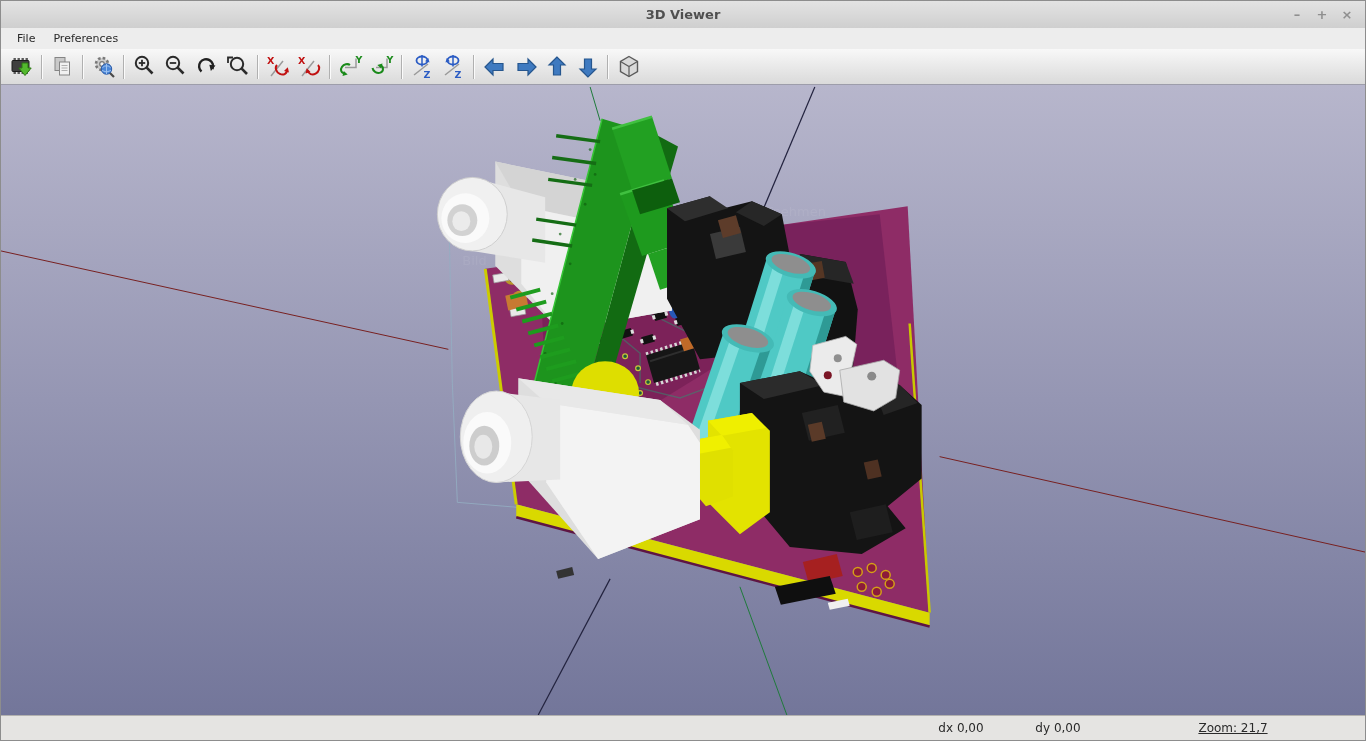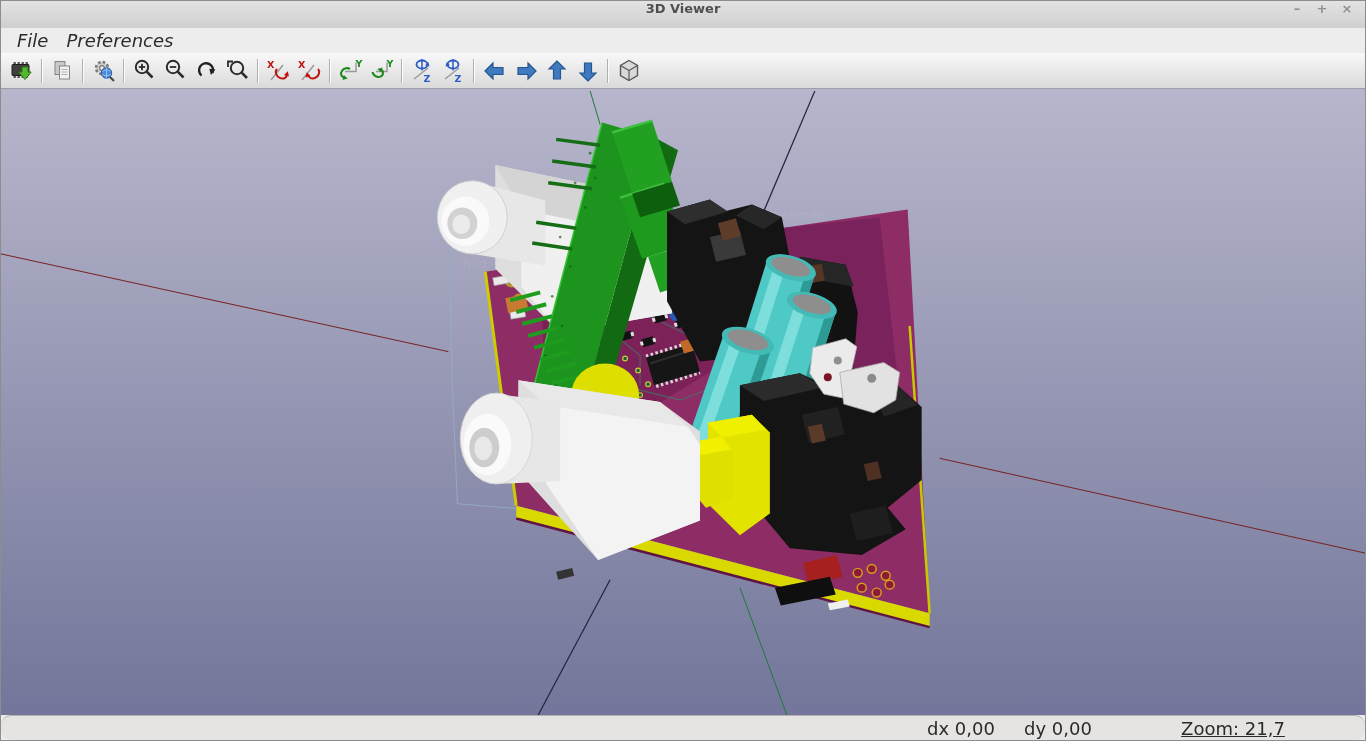--- a/index.html
+++ b/index.html
@@ -3,40 +3,40 @@
 <meta charset="utf-8">
 <style>
   html,body{margin:0;padding:0;background:#555;}
   .window{
     width:1366px;height:741px;box-sizing:border-box;border:1px solid #8d8d8d;
     display:flex;flex-direction:column;background:#ececec;
     font-family:"DejaVu Sans","Liberation Sans",sans-serif;overflow:hidden;
   }
   
   .titlebar{flex:0 0 27px;background:linear-gradient(#e3e3e3,#cfcfcf);
-    position:relative;display:flex;padding-left:36px;}
+    position:relative;display:flex;align-items:center;padding-left:36px;}
   .title{position:absolute;left:0;right:0;text-align:center;
     font-size:13px;font-weight:bold;color:#4f4f4f;}
   .win-controls{margin-left:auto;display:flex;gap:9px;padding-right:10px;z-index:2;}
   .wbtn{width:16px;height:16px;text-align:center;line-height:16px;
     color:#8f8f8f;font-size:13px;font-weight:bold;cursor:default;}
   
   .menubar{flex:0 0 21px;background:#ededed;display:flex;align-items:center;padding-left:7px;}
-  .menu-item{font-size:18px;color:#2a2a2a;padding:2px 9px;font-style:italic;}
+  .menu-item{font-size:11px;color:#2a2a2a;padding:2px 9px;}
   
   .toolbar{flex:0 0 36px;background:linear-gradient(#f8f8f8,#dadada);
     border-bottom:1px solid #9d9daa;display:flex;align-items:center;padding-left:5px;box-sizing:border-box;}
   .tbtn{width:31px;height:29px;display:flex;align-items:center;justify-content:center;}
   .tsep{width:1px;height:24px;background:#b0b0b0;border-right:1px solid #fbfbfb;margin:0 4px;}
   
   .viewport{flex:1 1 auto;position:relative;min-height:0;}
   .viewport svg{display:block;width:100%;height:100%;}
   
   .statusbar{flex:0 0 24px;background:#e5e4e2;border-top:1px solid #b2b1af;
-    position:relative;font-size:18px;color:#2a2a2a;border-radius:10px;}
+    position:relative;font-size:12px;color:#2a2a2a;}
   .sfield{position:absolute;top:0;height:100%;width:140px;display:flex;
     align-items:center;justify-content:center;}
   .sf-dx{left:890px;} .sf-dy{left:987px;} .sf-zoom{left:1162px;text-decoration:underline;}
 </style>
 </head>
 <body>
 
 <div class="window">
 
   <div class="titlebar">

